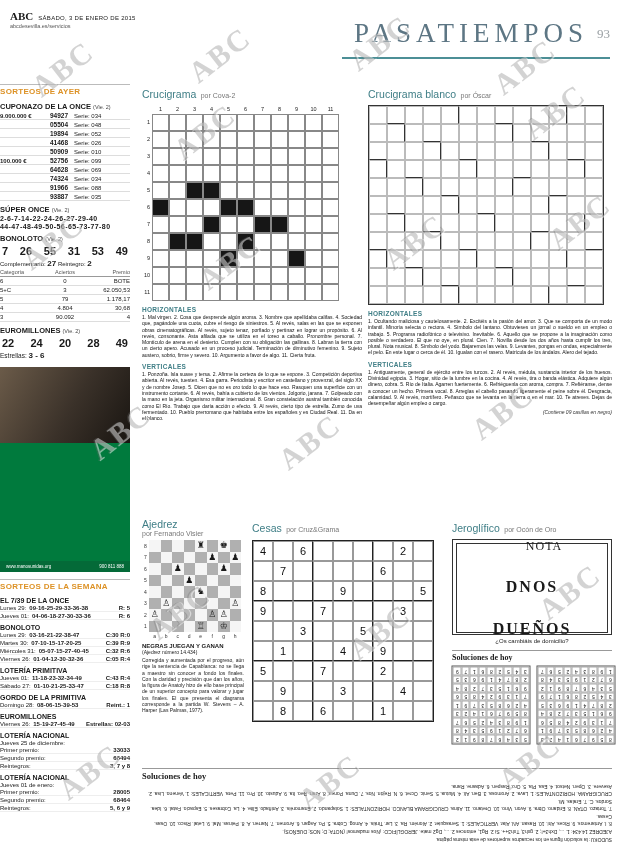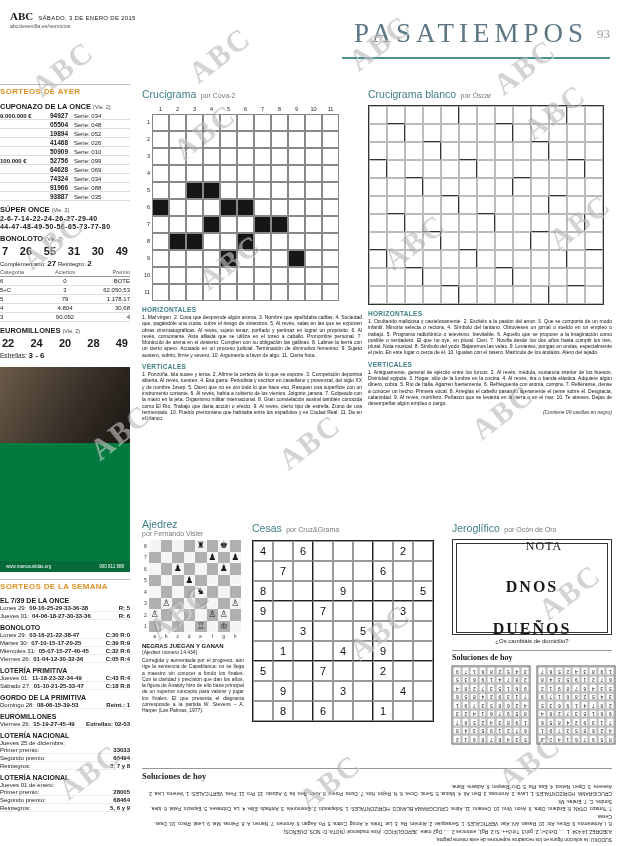--- a/index.html
+++ b/index.html
@@ -217,21 +217,21 @@
     <section>
       <div class="lot-title">
         <span>BONOLOTO</span>
         <span class="ed">(Vie. 2)</span>
       </div>
       <div id="bono-numbers" class="num-row">
           <div>7</div>
           <div>26</div>
           <div>55</div>
           <div>31</div>
-          <div>30</div>
+          <div>53</div>
           <div>49</div>
         </div>
       <div class="comp-line">
         <span>Complementario:</span>
         <span class="b">27</span>
         <span>Reintegro:</span>
         <span class="b">2</span>
       </div>
       <div id="bono-table">
           <div class="bt-row bt-head">

